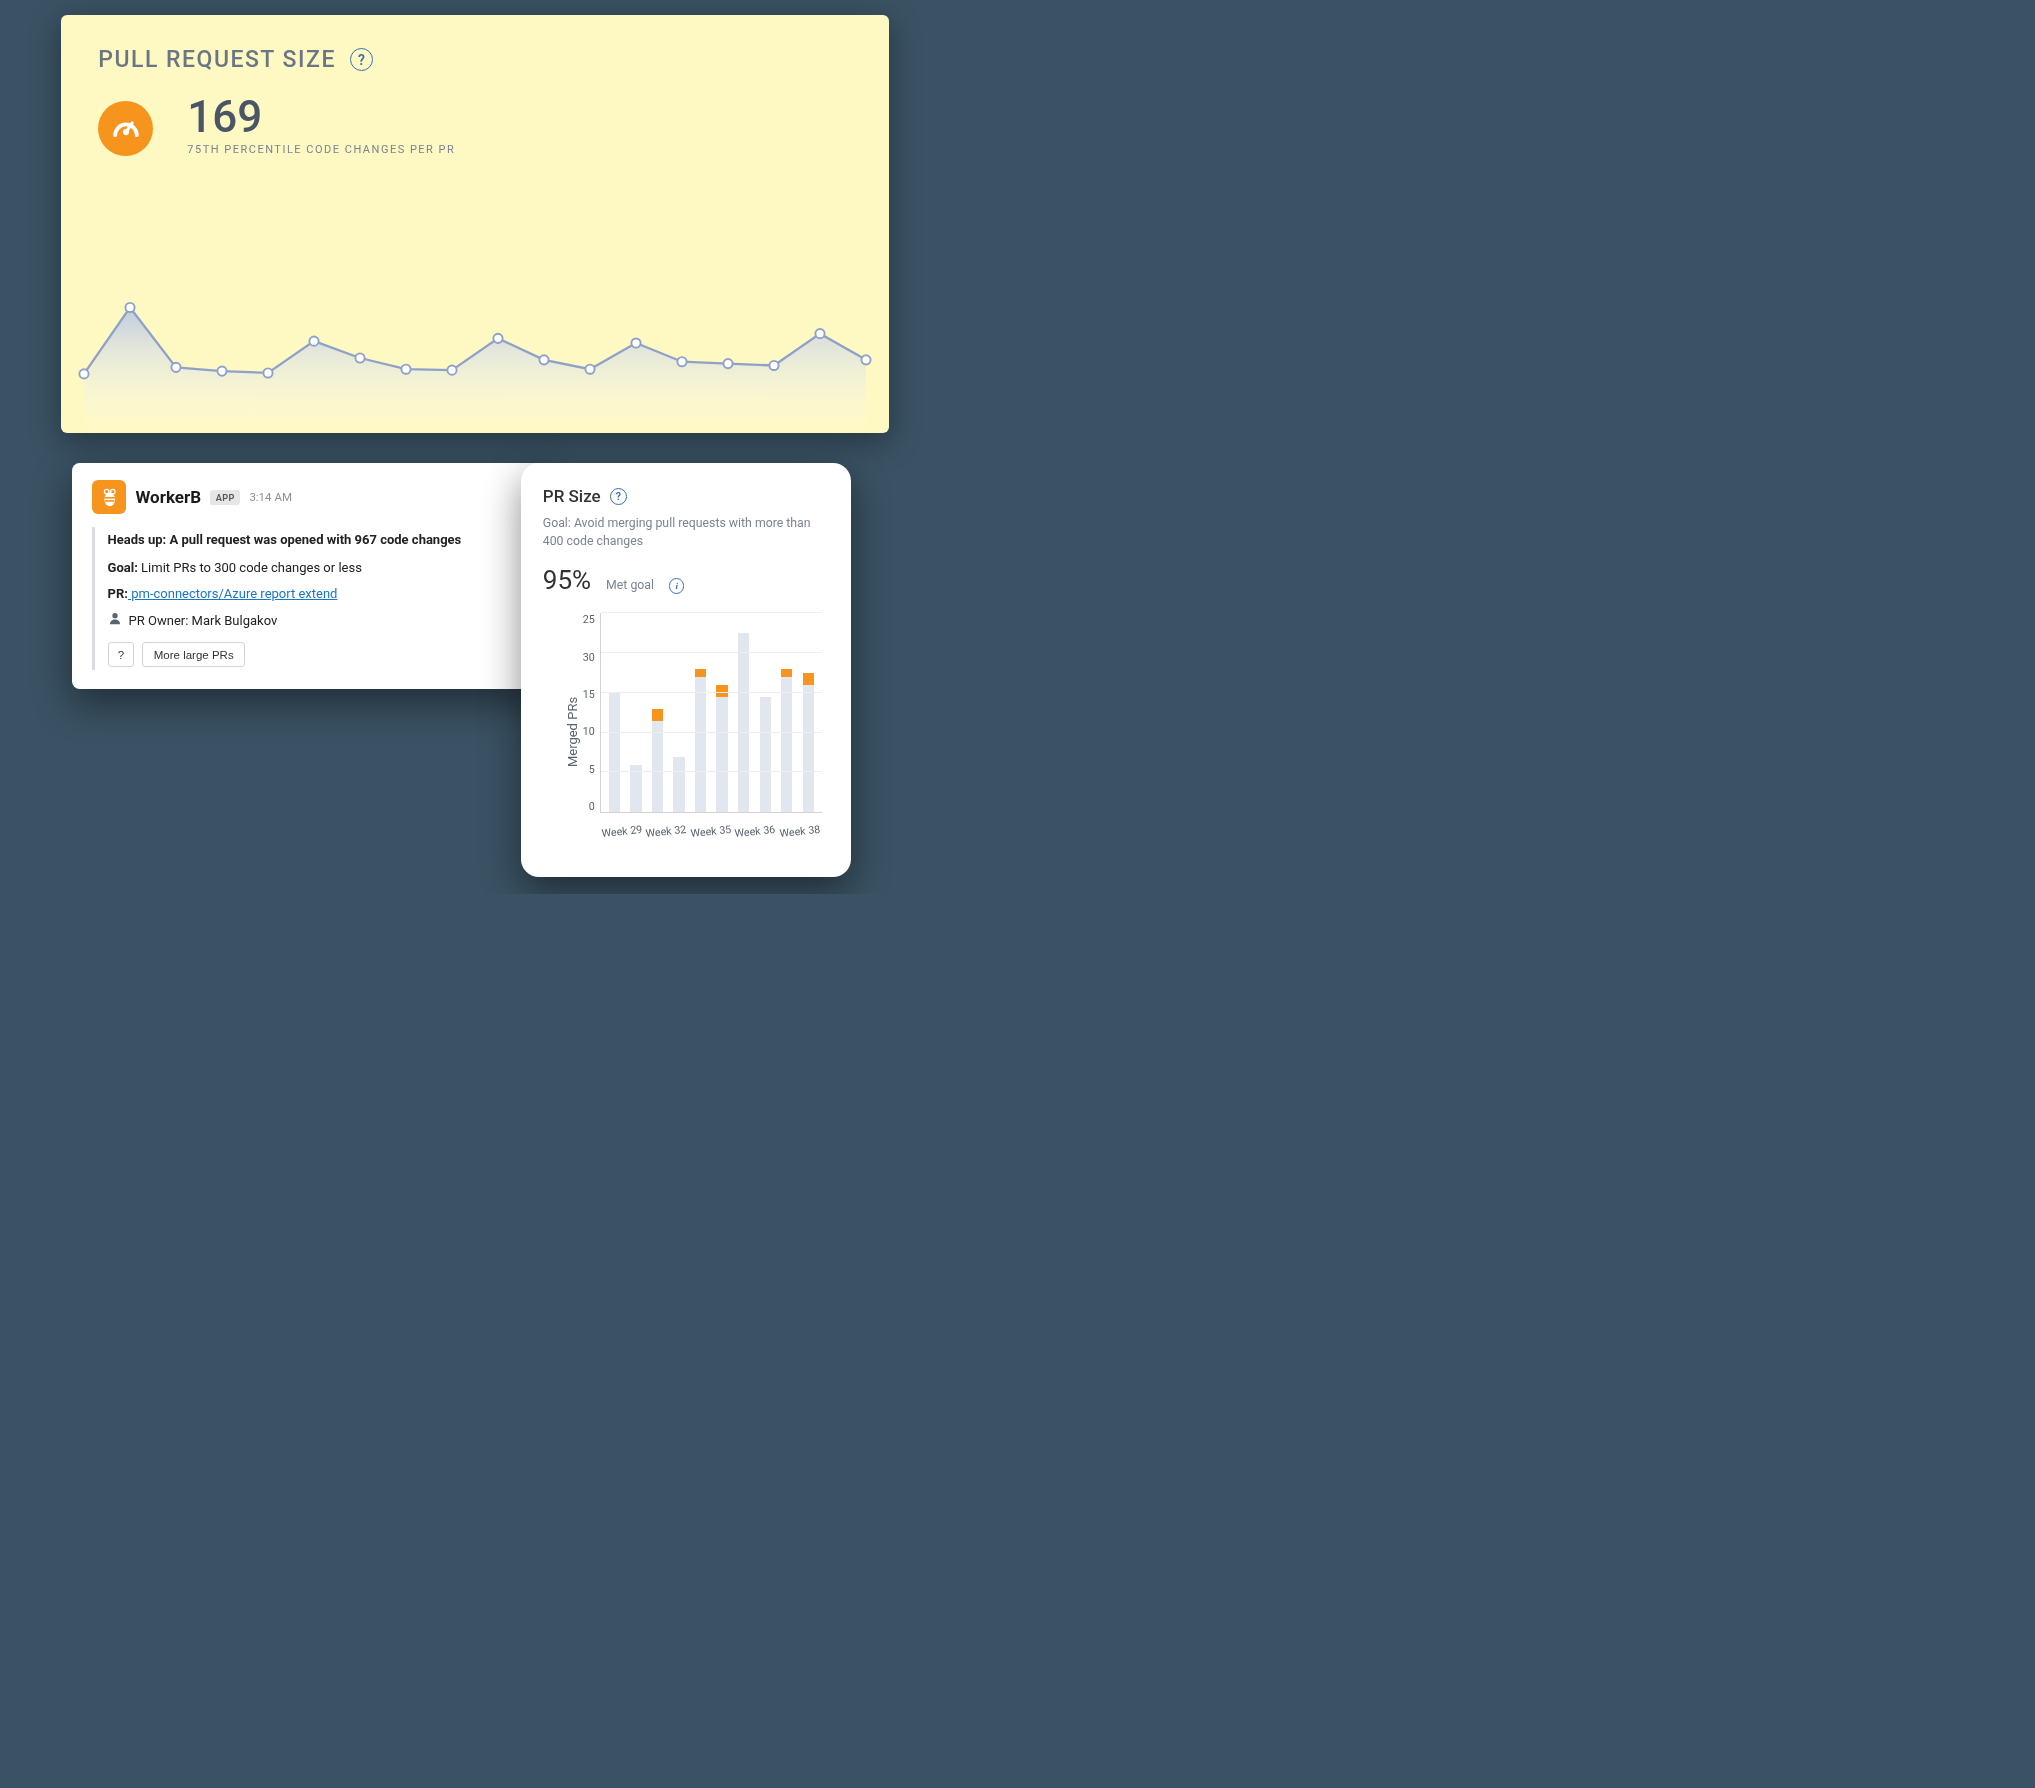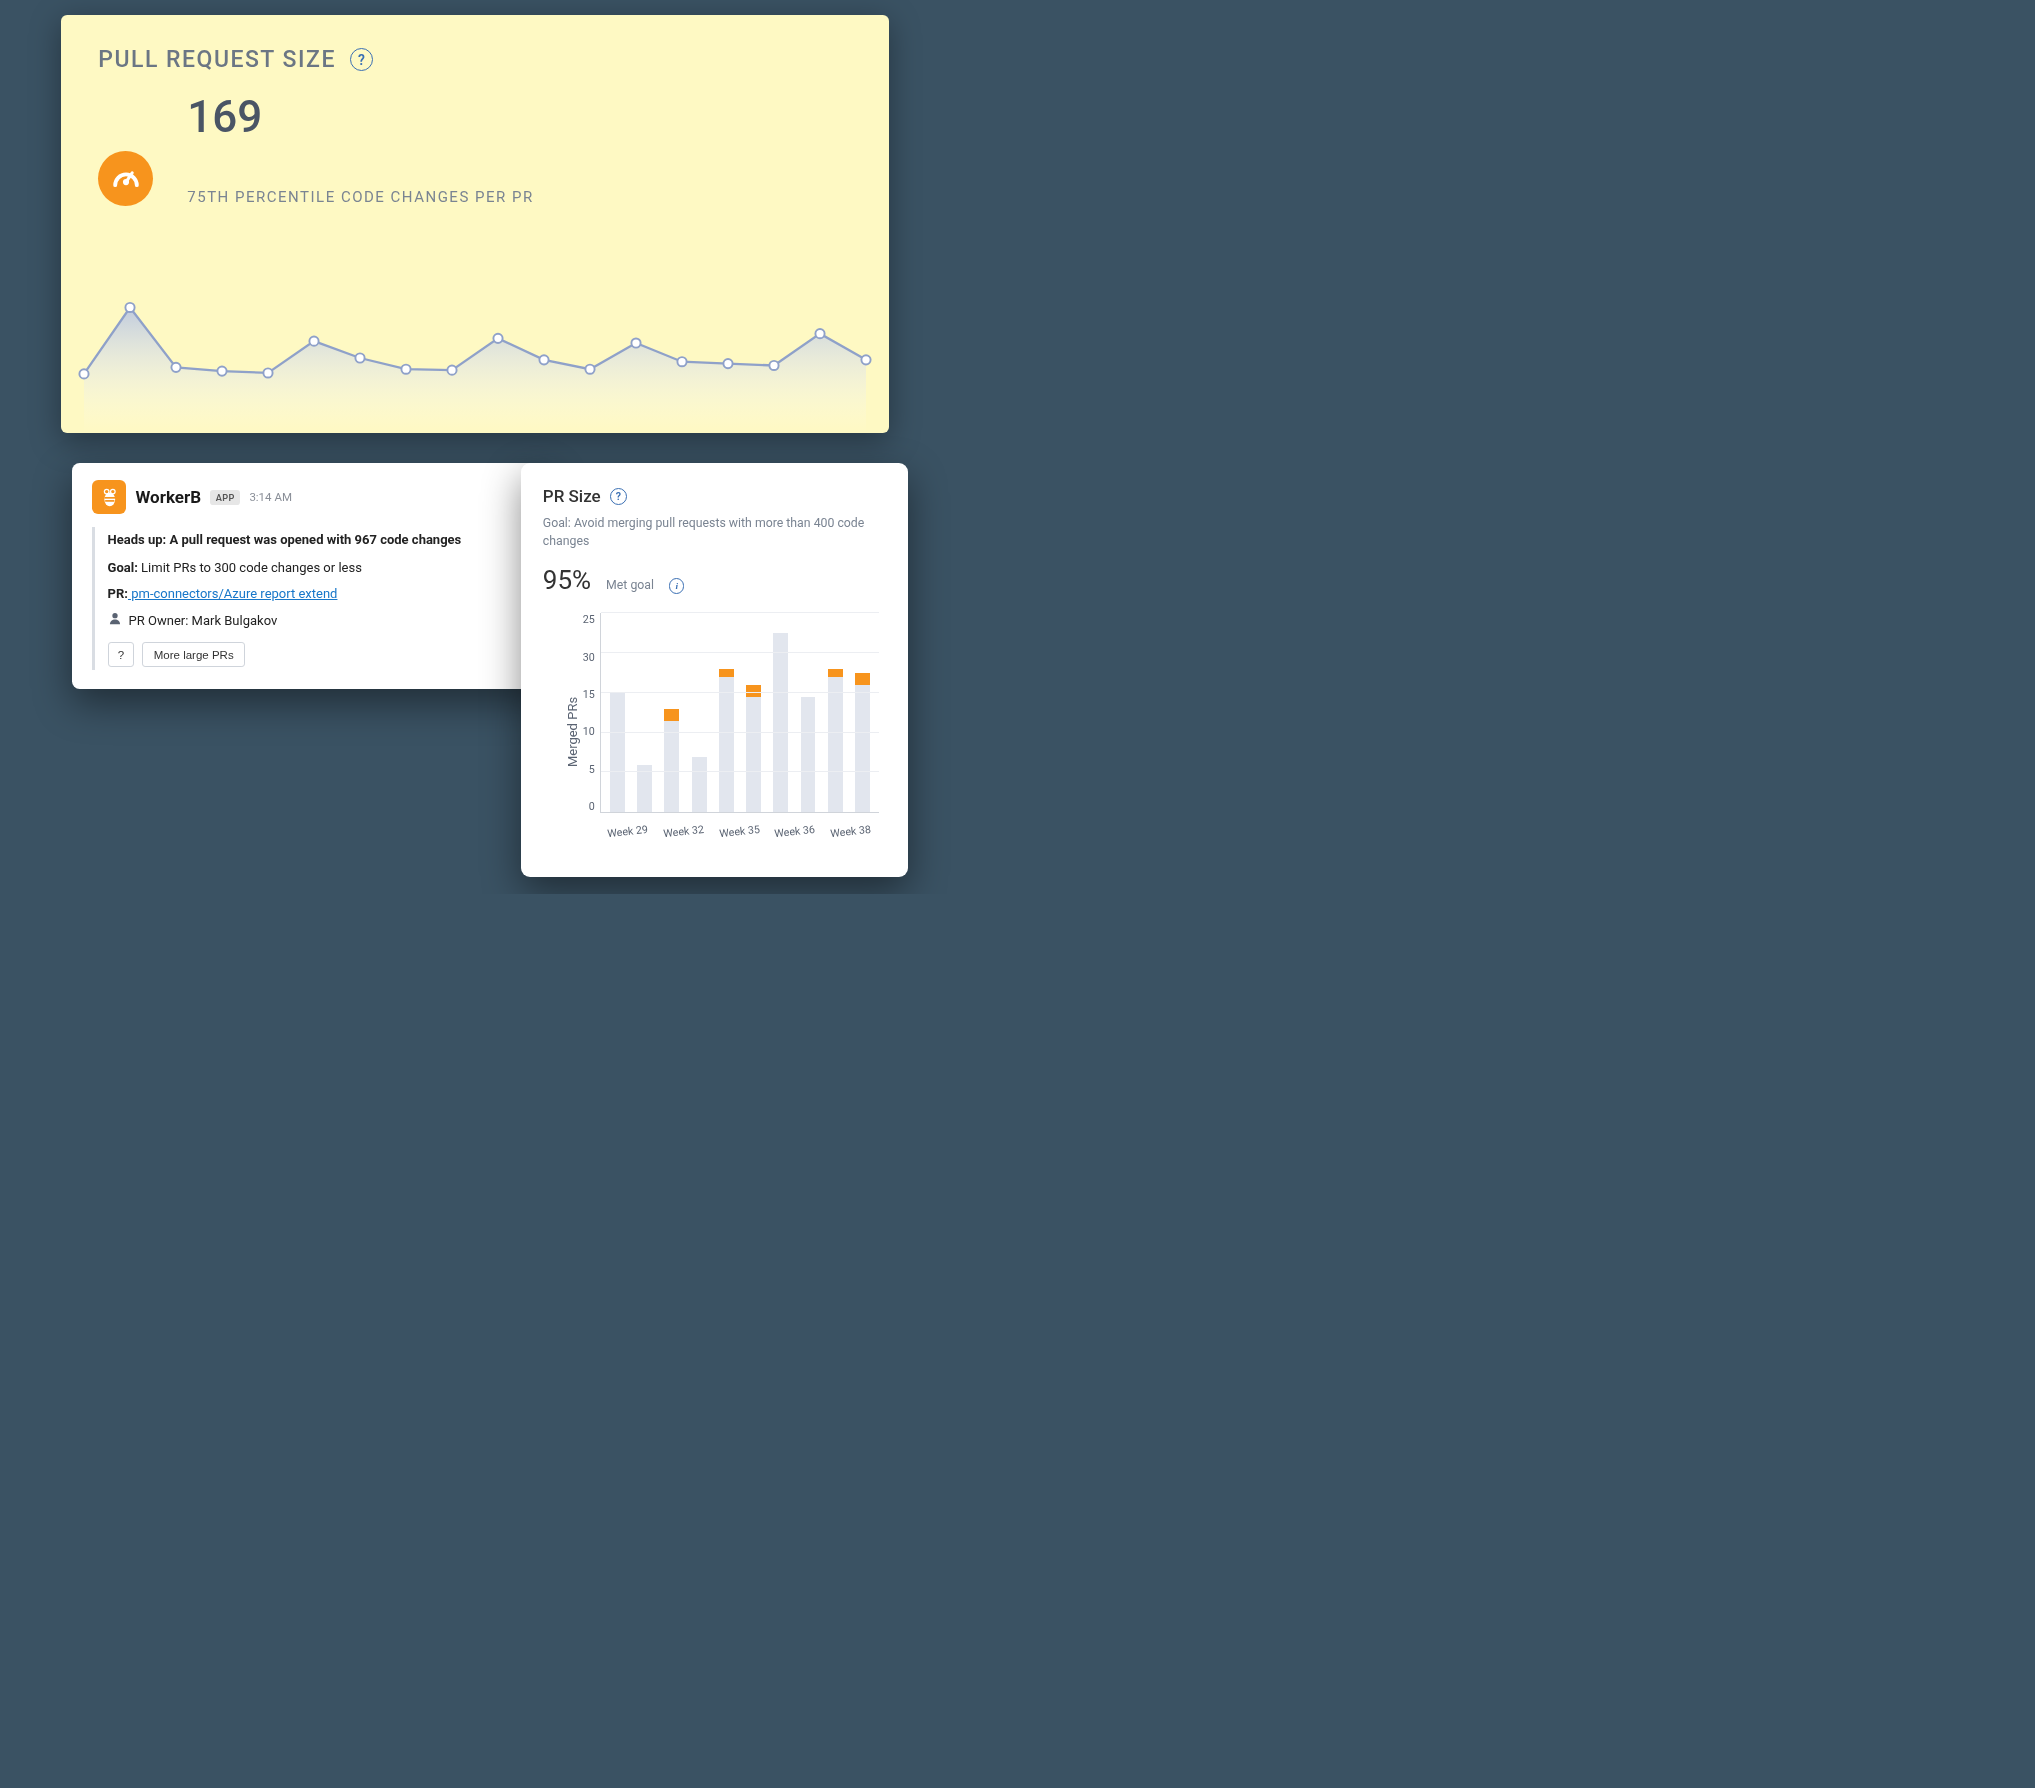--- a/index.html
+++ b/index.html
@@ -80,24 +80,23 @@
     color:#fff;
   }
   .metric-text { display:flex; flex-direction:column; gap:4.6px; }
   .metric-value {
     font-size: 44px;
     font-weight: 500;
     color: #4a5565;
     line-height: 1;
   }
   .metric-sub {
-    font-size: 15px;
+    font-size: 11px;
     letter-spacing: 1.5px;
     color: #7a8492;
-    margin-top: 45px;
   }
   .sparkline-wrap {
     position:absolute;
     left:0; right:0; bottom:0;
     height: 199px;
   }
   
   .slack-card {
     position:absolute;
     left: 57px;
@@ -139,24 +138,24 @@
     border:0.8px solid #cfd4db; background:#fff; color:#333;
     padding:5.4px 10.7px; border-radius:3.1px; font-size:11.5px;
     cursor:pointer;
   }
   .btn.sq { padding:5.4px 9.2px;}
   
   .prsize-card {
     position:absolute;
     left: 506px;
     top: 448px;
-    width: 387px;
+    width: 330px;
     height: 414px;
     background:#fff;
-    border-radius:9px;
+    border-radius:18px;
     padding: 23px 21.5px 15.3px 21.5px;
     box-shadow: 0 14px 38px rgba(0,0,0,0.45);
   }
   .prsize-title-row { display:flex; align-items:center; gap:9.2px;}
   .prsize-title { font-size:17px; color:#333; font-weight:500;}
   .prsize-goal { color:#7a8492; font-size:12.3px; margin-top:7.7px; line-height:1.5;}
   .prsize-met { display:flex; align-items:baseline; gap:15px; margin-top:14px;}
   .prsize-pct { font-size:26px; color:#333; font-weight:400;}
   .prsize-met-label { color:#7a8492; font-size:12.3px;}
   .bar-chart-area { position:relative; margin-top:18.4px; height:238px;}

